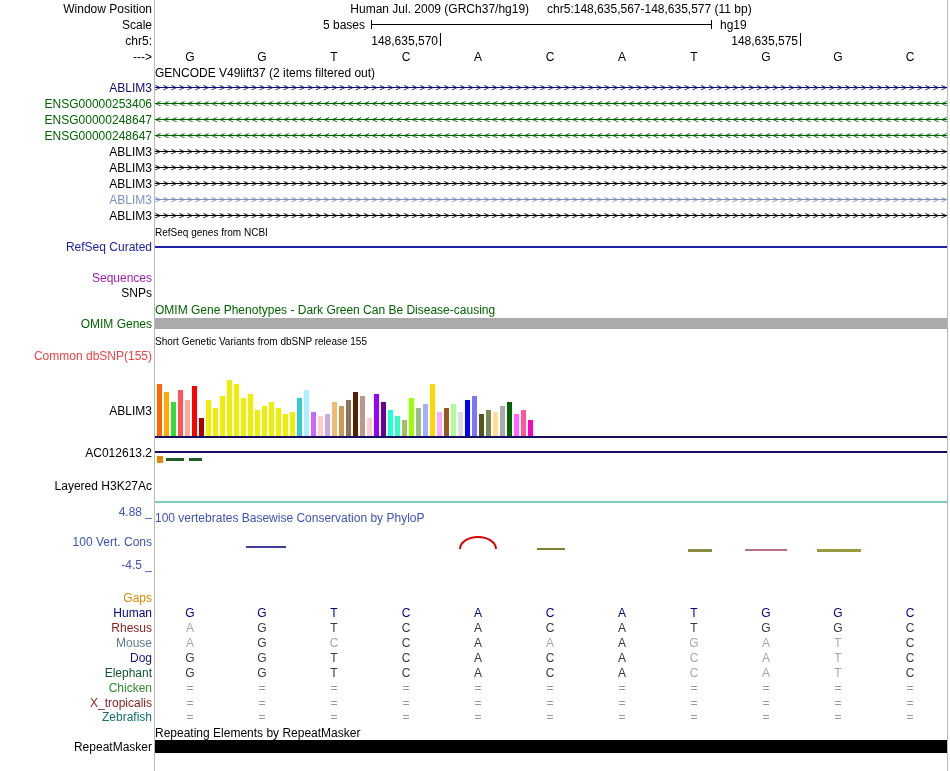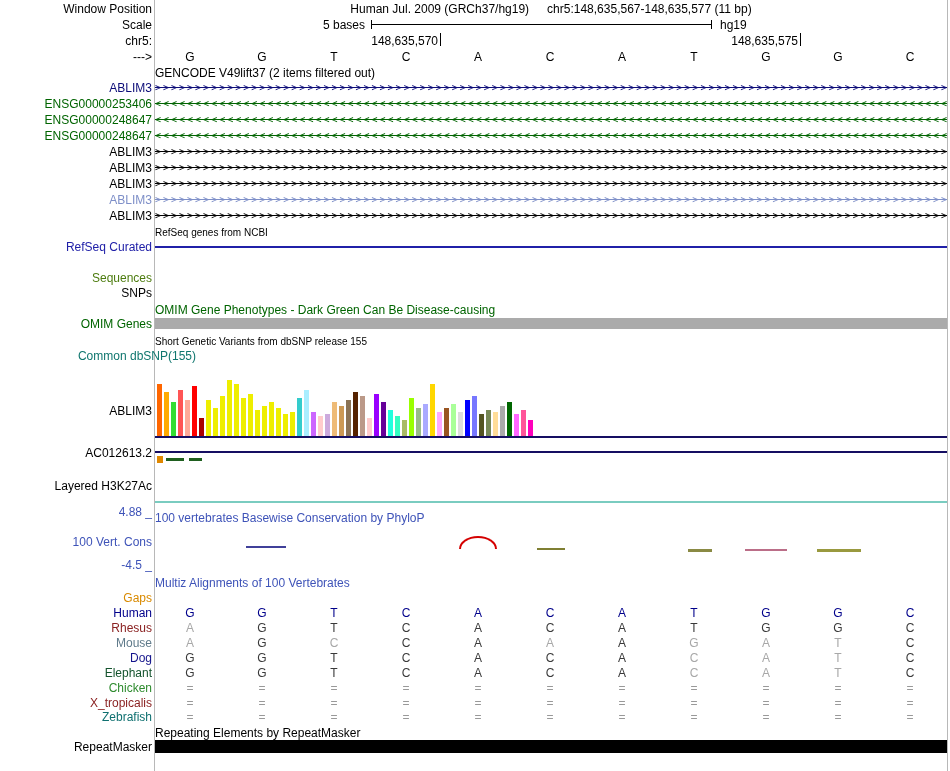--- a/index.html
+++ b/index.html
@@ -42,21 +42,20 @@
   <div class="abs" style="right:512px; top:35px">148,635,570</div>
   <div class="ruler-tick" style="left:440px; top:33px"></div>
   <div class="abs" style="right:152px; top:35px">148,635,575</div>
   <div class="ruler-tick" style="left:800px; top:33px"></div>
 
   <div class="center-head" style="top:67px">GENCODE V49lift37 (2 items filtered out)</div>
   <div class="center-head small" style="top:227px">RefSeq genes from NCBI</div>
   <div class="center-head green" style="top:304px">OMIM Gene Phenotypes - Dark Green Can Be Disease-causing</div>
   <div class="center-head small" style="top:336px">Short Genetic Variants from dbSNP release 155</div>
   <div class="center-head blue" style="top:512px">100 vertebrates Basewise Conservation by PhyloP</div>
-  <div class="center-head blue" style="top:577px">Multiz Alignments of 100 Vertebrates</div>
   <div class="center-head" style="top:727px">Repeating Elements by RepeatMasker</div>
 
 <div style="position: absolute; right: 798px; top: 3px; color: rgb(0, 0, 0); white-space: nowrap; line-height: 12px;">Window Position</div>
     <div style="position: absolute; right: 798px; top: 19px; color: rgb(0, 0, 0); white-space: nowrap; line-height: 12px;">Scale</div>
     <div style="position: absolute; right: 798px; top: 35px; color: rgb(0, 0, 0); white-space: nowrap; line-height: 12px;">chr5:</div>
     <div style="position: absolute; right: 798px; top: 51px; color: rgb(0, 0, 0); white-space: nowrap; line-height: 12px;">---&gt;</div>
     <div style="position: absolute; left: 154px; top: 51px; width: 72px; text-align: center; line-height: 12px;">G</div>
     <div style="position: absolute; left: 226px; top: 51px; width: 72px; text-align: center; line-height: 12px;">G</div>
     <div style="position: absolute; left: 298px; top: 51px; width: 72px; text-align: center; line-height: 12px;">T</div>
     <div style="position: absolute; left: 370px; top: 51px; width: 72px; text-align: center; line-height: 12px;">C</div>
@@ -80,25 +79,25 @@
     <div style="position: absolute; left: 155px; top: 162px; width: 792px; height: 12px; overflow: hidden; white-space: nowrap; font-family: &quot;DejaVu Sans Mono&quot;, monospace; font-size: 10px; line-height: 12px; letter-spacing: 2px; color: rgb(0, 0, 0); background-image: linear-gradient(transparent 5px, rgb(0, 0, 0) 5px, rgb(0, 0, 0) 6px, transparent 6px);">&gt;&gt;&gt;&gt;&gt;&gt;&gt;&gt;&gt;&gt;&gt;&gt;&gt;&gt;&gt;&gt;&gt;&gt;&gt;&gt;&gt;&gt;&gt;&gt;&gt;&gt;&gt;&gt;&gt;&gt;&gt;&gt;&gt;&gt;&gt;&gt;&gt;&gt;&gt;&gt;&gt;&gt;&gt;&gt;&gt;&gt;&gt;&gt;&gt;&gt;&gt;&gt;&gt;&gt;&gt;&gt;&gt;&gt;&gt;&gt;&gt;&gt;&gt;&gt;&gt;&gt;&gt;&gt;&gt;&gt;&gt;&gt;&gt;&gt;&gt;&gt;&gt;&gt;&gt;&gt;&gt;&gt;&gt;&gt;&gt;&gt;&gt;&gt;&gt;&gt;&gt;&gt;&gt;&gt;&gt;&gt;&gt;&gt;&gt;&gt;&gt;&gt;&gt;&gt;&gt;&gt;&gt;&gt;&gt;&gt;&gt;&gt;&gt;&gt;&gt;&gt;&gt;&gt;&gt;&gt;&gt;&gt;&gt;&gt;&gt;&gt;&gt;&gt;&gt;&gt;</div>
     <div style="position: absolute; right: 798px; top: 162px; color: rgb(0, 0, 0); white-space: nowrap; line-height: 12px;">ABLIM3</div>
     <div style="position: absolute; left: 155px; top: 178px; width: 792px; height: 12px; overflow: hidden; white-space: nowrap; font-family: &quot;DejaVu Sans Mono&quot;, monospace; font-size: 10px; line-height: 12px; letter-spacing: 2px; color: rgb(0, 0, 0); background-image: linear-gradient(transparent 5px, rgb(0, 0, 0) 5px, rgb(0, 0, 0) 6px, transparent 6px);">&gt;&gt;&gt;&gt;&gt;&gt;&gt;&gt;&gt;&gt;&gt;&gt;&gt;&gt;&gt;&gt;&gt;&gt;&gt;&gt;&gt;&gt;&gt;&gt;&gt;&gt;&gt;&gt;&gt;&gt;&gt;&gt;&gt;&gt;&gt;&gt;&gt;&gt;&gt;&gt;&gt;&gt;&gt;&gt;&gt;&gt;&gt;&gt;&gt;&gt;&gt;&gt;&gt;&gt;&gt;&gt;&gt;&gt;&gt;&gt;&gt;&gt;&gt;&gt;&gt;&gt;&gt;&gt;&gt;&gt;&gt;&gt;&gt;&gt;&gt;&gt;&gt;&gt;&gt;&gt;&gt;&gt;&gt;&gt;&gt;&gt;&gt;&gt;&gt;&gt;&gt;&gt;&gt;&gt;&gt;&gt;&gt;&gt;&gt;&gt;&gt;&gt;&gt;&gt;&gt;&gt;&gt;&gt;&gt;&gt;&gt;&gt;&gt;&gt;&gt;&gt;&gt;&gt;&gt;&gt;&gt;&gt;&gt;&gt;&gt;&gt;&gt;&gt;&gt;&gt;</div>
     <div style="position: absolute; right: 798px; top: 178px; color: rgb(0, 0, 0); white-space: nowrap; line-height: 12px;">ABLIM3</div>
     <div style="position: absolute; left: 155px; top: 194px; width: 792px; height: 12px; overflow: hidden; white-space: nowrap; font-family: &quot;DejaVu Sans Mono&quot;, monospace; font-size: 10px; line-height: 12px; letter-spacing: 2px; color: rgb(126, 143, 200); background-image: linear-gradient(transparent 5px, rgb(126, 143, 200) 5px, rgb(126, 143, 200) 6px, transparent 6px);">&gt;&gt;&gt;&gt;&gt;&gt;&gt;&gt;&gt;&gt;&gt;&gt;&gt;&gt;&gt;&gt;&gt;&gt;&gt;&gt;&gt;&gt;&gt;&gt;&gt;&gt;&gt;&gt;&gt;&gt;&gt;&gt;&gt;&gt;&gt;&gt;&gt;&gt;&gt;&gt;&gt;&gt;&gt;&gt;&gt;&gt;&gt;&gt;&gt;&gt;&gt;&gt;&gt;&gt;&gt;&gt;&gt;&gt;&gt;&gt;&gt;&gt;&gt;&gt;&gt;&gt;&gt;&gt;&gt;&gt;&gt;&gt;&gt;&gt;&gt;&gt;&gt;&gt;&gt;&gt;&gt;&gt;&gt;&gt;&gt;&gt;&gt;&gt;&gt;&gt;&gt;&gt;&gt;&gt;&gt;&gt;&gt;&gt;&gt;&gt;&gt;&gt;&gt;&gt;&gt;&gt;&gt;&gt;&gt;&gt;&gt;&gt;&gt;&gt;&gt;&gt;&gt;&gt;&gt;&gt;&gt;&gt;&gt;&gt;&gt;&gt;&gt;&gt;&gt;&gt;</div>
     <div style="position: absolute; right: 798px; top: 194px; color: rgb(126, 143, 200); white-space: nowrap; line-height: 12px;">ABLIM3</div>
     <div style="position: absolute; left: 155px; top: 210px; width: 792px; height: 12px; overflow: hidden; white-space: nowrap; font-family: &quot;DejaVu Sans Mono&quot;, monospace; font-size: 10px; line-height: 12px; letter-spacing: 2px; color: rgb(0, 0, 0); background-image: linear-gradient(transparent 5px, rgb(0, 0, 0) 5px, rgb(0, 0, 0) 6px, transparent 6px);">&gt;&gt;&gt;&gt;&gt;&gt;&gt;&gt;&gt;&gt;&gt;&gt;&gt;&gt;&gt;&gt;&gt;&gt;&gt;&gt;&gt;&gt;&gt;&gt;&gt;&gt;&gt;&gt;&gt;&gt;&gt;&gt;&gt;&gt;&gt;&gt;&gt;&gt;&gt;&gt;&gt;&gt;&gt;&gt;&gt;&gt;&gt;&gt;&gt;&gt;&gt;&gt;&gt;&gt;&gt;&gt;&gt;&gt;&gt;&gt;&gt;&gt;&gt;&gt;&gt;&gt;&gt;&gt;&gt;&gt;&gt;&gt;&gt;&gt;&gt;&gt;&gt;&gt;&gt;&gt;&gt;&gt;&gt;&gt;&gt;&gt;&gt;&gt;&gt;&gt;&gt;&gt;&gt;&gt;&gt;&gt;&gt;&gt;&gt;&gt;&gt;&gt;&gt;&gt;&gt;&gt;&gt;&gt;&gt;&gt;&gt;&gt;&gt;&gt;&gt;&gt;&gt;&gt;&gt;&gt;&gt;&gt;&gt;&gt;&gt;&gt;&gt;&gt;&gt;&gt;</div>
     <div style="position: absolute; right: 798px; top: 210px; color: rgb(0, 0, 0); white-space: nowrap; line-height: 12px;">ABLIM3</div>
     <div style="position: absolute; right: 798px; top: 241px; color: rgb(32, 32, 168); white-space: nowrap; line-height: 12px;">RefSeq Curated</div>
     <div style="position: absolute; left: 155px; top: 246px; width: 792px; height: 2px; background: rgb(32, 32, 168);"></div>
-    <div style="position: absolute; right: 798px; top: 272px; color: #4d7c0f; white-space: nowrap; line-height: 12px;">Sequences</div>
+    <div style="position: absolute; right: 798px; top: 272px; color: #a21caf; white-space: nowrap; line-height: 12px;">Sequences</div>
     <div style="position: absolute; right: 798px; top: 287px; color: rgb(0, 0, 0); white-space: nowrap; line-height: 12px;">SNPs</div>
     <div style="position: absolute; right: 798px; top: 318px; color: rgb(0, 100, 0); white-space: nowrap; line-height: 12px;">OMIM Genes</div>
     <div style="position: absolute; left: 155px; top: 318px; width: 792px; height: 11px; background: rgb(171, 171, 171);"></div>
-    <div style="position: absolute; right: 754px; top: 350px; color: #0f766e; white-space: nowrap; line-height: 12px;">Common dbSNP(155)</div>
+    <div style="position: absolute; right: 798px; top: 350px; color: #ef4444; white-space: nowrap; line-height: 12px;">Common dbSNP(155)</div>
     <div style="position: absolute; right: 798px; top: 405px; color: rgb(0, 0, 0); white-space: nowrap; line-height: 12px;">ABLIM3</div>
     <div style="position: absolute; left: 157px; top: 384px; width: 5px; height: 52px; background: rgb(255, 102, 0);"></div>
     <div style="position: absolute; left: 164px; top: 392px; width: 5px; height: 44px; background: rgb(255, 170, 0);"></div>
     <div style="position: absolute; left: 171px; top: 402px; width: 5px; height: 34px; background: rgb(51, 221, 51);"></div>
     <div style="position: absolute; left: 178px; top: 390px; width: 5px; height: 46px; background: rgb(255, 85, 85);"></div>
     <div style="position: absolute; left: 185px; top: 400px; width: 5px; height: 36px; background: rgb(255, 170, 153);"></div>
     <div style="position: absolute; left: 192px; top: 386px; width: 5px; height: 50px; background: rgb(255, 0, 0);"></div>
     <div style="position: absolute; left: 199px; top: 418px; width: 5px; height: 18px; background: rgb(170, 0, 0);"></div>
     <div style="position: absolute; left: 206px; top: 400px; width: 5px; height: 36px; background: rgb(238, 238, 0);"></div>
     <div style="position: absolute; left: 213px; top: 408px; width: 5px; height: 28px; background: rgb(238, 238, 0);"></div>

